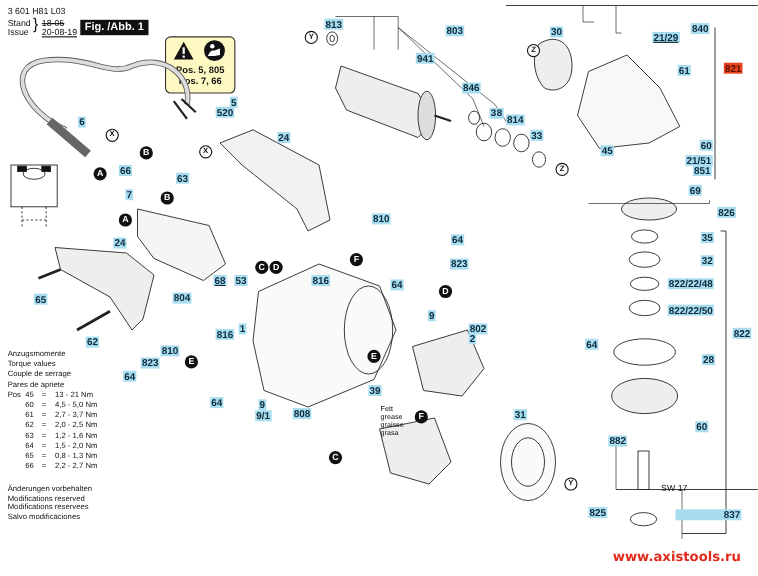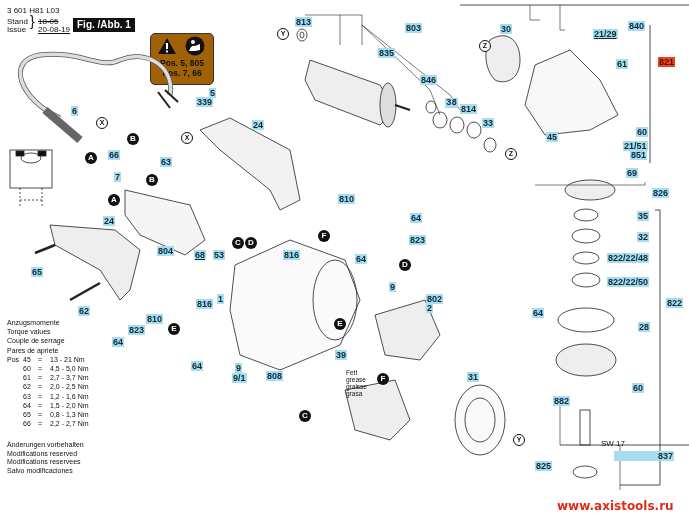--- a/index.html
+++ b/index.html
@@ -11,21 +11,21 @@
             padding: 1px 4px; line-height: 12px; }
   .tag { position: absolute; background: #a8dcef; color: #0d2a3a; font-weight: bold;
          font-size: 9px; line-height: 10px; padding: 0 1px; white-space: nowrap; }
   .tag.red { background: #e8451e; color: #5a0d00; }
   .circ { position: absolute; width: 12px; height: 12px; border-radius: 50%;
           background: #111; color: #fff; font-weight: bold; font-size: 8px;
           text-align: center; line-height: 12px; }
   .circ.open { background: #fff; color: #111; border: 1px solid #111;
                width: 10px; height: 10px; line-height: 10px; font-size: 7px; }
   .warn { position: absolute; left: 150px; top: 33px; width: 62px; height: 50px;
-          border: 1px solid #333; border-radius: 5px; background: #a16207; }
+          border: 1px solid #333; border-radius: 5px; background: #fef9c3; }
   .warn .t { position: absolute; left: 2px; right: 2px; font-weight: bold;
              font-size: 8.5px; line-height: 9px; text-align: center; }
   .legend { position: absolute; left: 7px; top: 318px; font-size: 7px; line-height: 9.2px; }
   .legend .row { display: flex; }
   .legend .c1 { width: 15px; } .legend .c2 { width: 12px; }
   .notes { position: absolute; left: 7px; top: 441px; font-size: 7px; line-height: 8.5px; }
   .watermark { position: absolute; left: 557px; top: 499px; color: #e02a1a;
                font-weight: bold; font-size: 12px; font-family: "DejaVu Sans", sans-serif; }
   .sw { position: absolute; font-size: 8px; }
   .fett { position: absolute; font-size: 6.5px; line-height: 7px; }
@@ -138,21 +138,21 @@
 <div class="circ" style="left:334px;top:318px;">E</div>
 <div class="circ" style="left:377px;top:373px;">F</div>
 <div class="circ" style="left:299px;top:410px;">C</div>
 <div class="circ open" style="left:277px;top:28px;">Y</div>
 <div class="circ open" style="left:479px;top:40px;">Z</div>
 <div class="circ open" style="left:505px;top:148px;">Z</div>
 <div class="circ open" style="left:513px;top:434px;">Y</div>
 
 <div class="tag" style="left:295px;top:17px;">813</div>
 <div class="tag" style="left:405px;top:23px;">803</div>
-<div class="tag" style="left:378px;top:48px;">835</div>
+<div class="tag" style="left:378px;top:48px;">941</div>
 <div class="tag" style="left:420px;top:75px;">846</div>
 <div class="tag" style="left:445px;top:98px;font-family:Liberation Mono, monospace;">38</div>
 <div class="tag" style="left:460px;top:104px;">814</div>
 <div class="tag" style="left:482px;top:118px;">33</div>
 <div class="tag" style="left:500px;top:24px;">30</div>
 <div class="tag" style="left:628px;top:21px;">840</div>
 <div class="tag" style="left:593px;top:29px;text-decoration:underline;">21/29</div>
 <div class="tag red" style="left:658px;top:57px;">821</div>
 <div class="tag" style="left:616px;top:59px;">61</div>
 <div class="tag" style="left:636px;top:127px;">60</div>
@@ -164,33 +164,33 @@
 <div class="tag" style="left:637px;top:211px;">35</div>
 <div class="tag" style="left:637px;top:232px;">32</div>
 <div class="tag" style="left:607px;top:253px;">822/22/48</div>
 <div class="tag" style="left:607px;top:277px;">822/22/50</div>
 <div class="tag" style="left:666px;top:298px;">822</div>
 <div class="tag" style="left:532px;top:308px;">64</div>
 <div class="tag" style="left:638px;top:322px;">28</div>
 <div class="tag" style="left:632px;top:383px;">60</div>
 <div class="tag" style="left:553px;top:396px;">882</div>
 <div class="tag" style="left:535px;top:461px;">825</div>
-<div class="tag" style="left:614px;top:451px;padding-left:44px;">837</div>
+<div class="tag" style="left:614px;top:463px;padding-left:44px;">837</div>
 
 <div class="tag" style="left:209px;top:88px;">5</div>
-<div class="tag" style="left:196px;top:97px;">339</div>
+<div class="tag" style="left:196px;top:97px;">520</div>
 <div class="tag" style="left:71px;top:106px;">6</div>
 <div class="tag" style="left:108px;top:150px;">66</div>
 <div class="tag" style="left:160px;top:157px;">63</div>
 <div class="tag" style="left:114px;top:172px;">7</div>
 <div class="tag" style="left:252px;top:120px;">24</div>
 <div class="tag" style="left:103px;top:216px;">24</div>
 <div class="tag" style="left:31px;top:267px;">65</div>
 <div class="tag" style="left:78px;top:306px;">62</div>
-<div class="tag" style="left:157px;top:246px;">804</div>
+<div class="tag" style="left:157px;top:266px;">804</div>
 <div class="tag" style="left:194px;top:250px;text-decoration:underline;">68</div>
 <div class="tag" style="left:213px;top:250px;text-align:center;">53</div>
 <div class="tag" style="left:338px;top:194px;">810</div>
 <div class="tag" style="left:410px;top:213px;">64</div>
 <div class="tag" style="left:409px;top:235px;">823</div>
 <div class="tag" style="left:283px;top:250px;">816</div>
 <div class="tag" style="left:355px;top:254px;">64</div>
 <div class="tag" style="left:389px;top:282px;">9</div>
 <div class="tag" style="left:426px;top:294px;">802</div>
 <div class="tag" style="left:426px;top:303px;">2</div>

